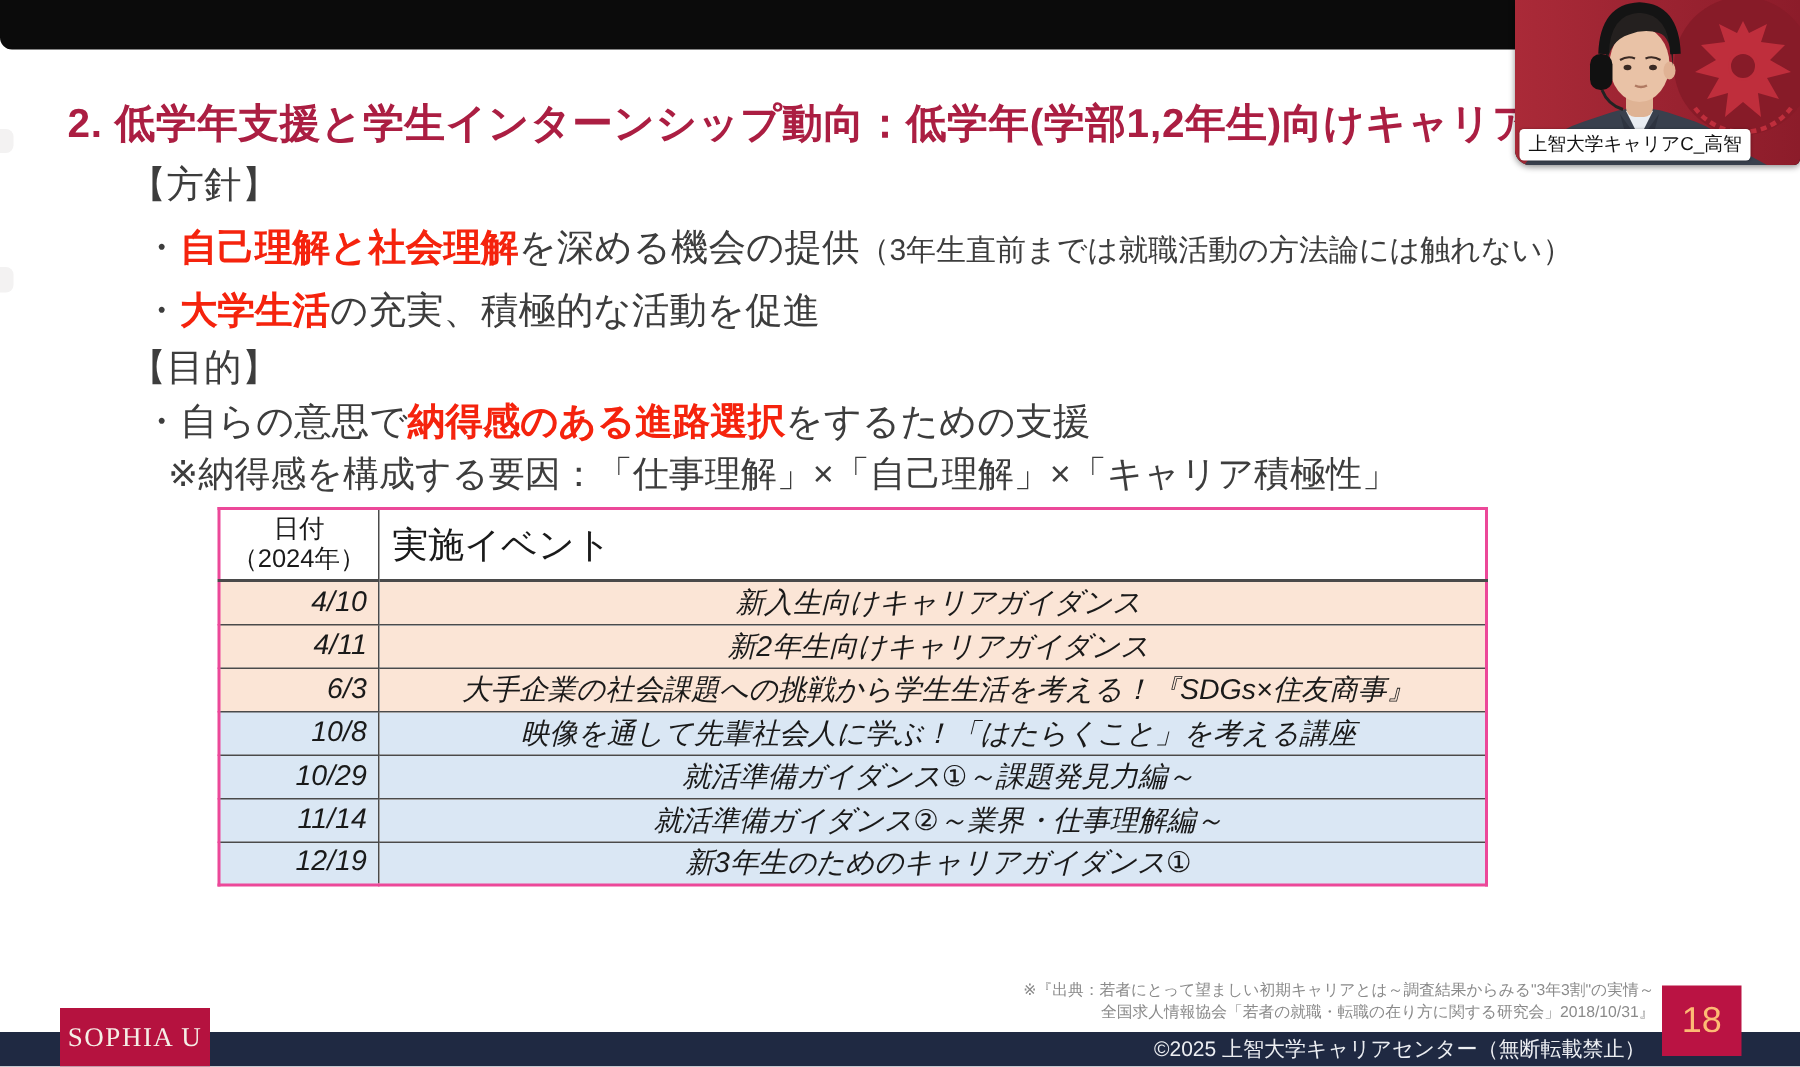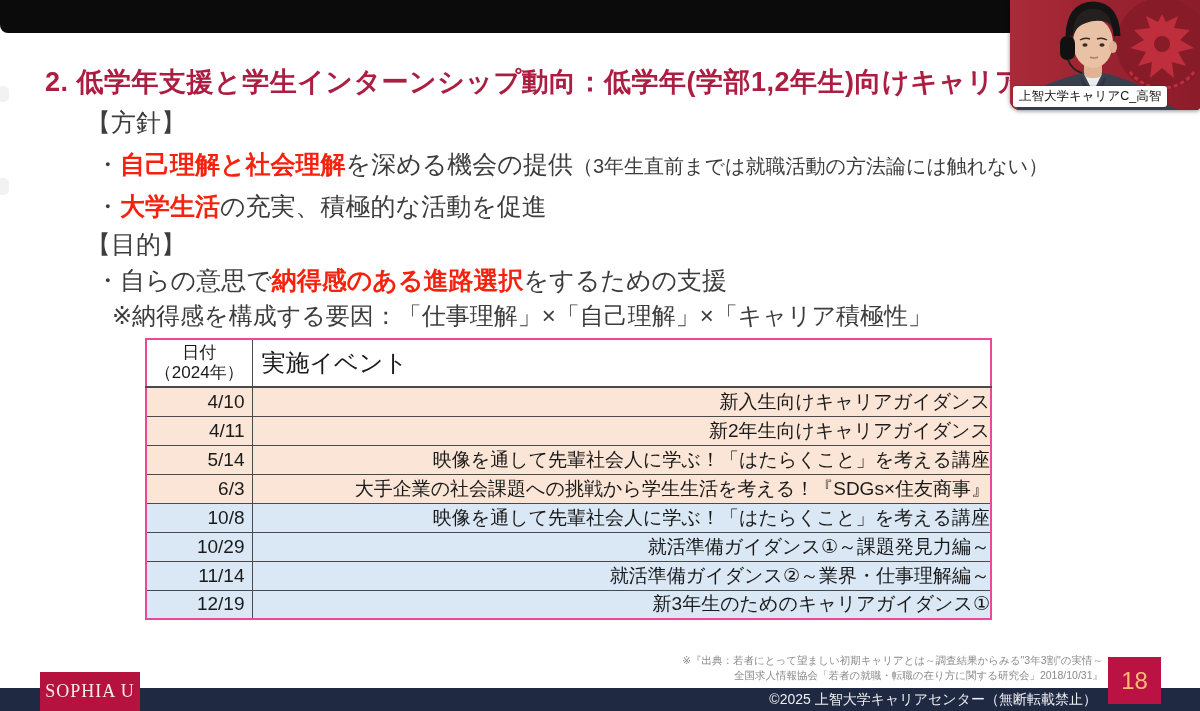--- a/index.html
+++ b/index.html
@@ -57,26 +57,26 @@
     border-collapse:collapse;table-layout:fixed;
     background:#fff;
     font-size:19px;color:#1a1a1a;
   }
   .event-table,.event-table td,.event-table th{
     border:1px solid var(--table-border);
   }
   .event-table{border:2px solid #ec4899;}
   .event-table thead tr{height:48px;}
   .event-table thead th{background:#ffffff;font-weight:normal;border-bottom-width:2px;}
-  .event-table tbody tr{height:29px;}
+  .event-table tbody tr{height:29px;font-style:italic;}
   .col-date{width:106px;}
   .date-head{text-align:center;font-size:17px;line-height:20px;}
   .event-head{text-align:left;padding-left:9px;font-size:24px;}
   td.date-cell{text-align:right;padding-right:7px;font-size:19px;}
-  td.event-cell{text-align:right;padding-left:9px;font-size:19px;overflow:hidden;white-space:nowrap;}
+  td.event-cell{text-align:center;padding-left:9px;font-size:19px;overflow:hidden;white-space:nowrap;}
   tr.row-orange td{background:var(--row-orange);}
   tr.row-blue td{background:var(--row-blue);}
 
   
   .footnote{
     position:absolute;right:97px;top:653px;
     text-align:right;font-size:10.5px;line-height:15px;color:#8a8a8a;
     white-space:nowrap;
   }
   
@@ -156,24 +156,20 @@
   <tbody>
       <tr class="row-orange">
         <td class="date-cell">4/10</td>
         <td class="event-cell">新入生向けキャリアガイダンス</td>
       </tr>
       <tr class="row-orange">
         <td class="date-cell">4/11</td>
         <td class="event-cell">新2年生向けキャリアガイダンス</td>
       </tr>
       <tr class="row-orange">
-        <td class="date-cell">5/14</td>
-        <td class="event-cell">映像を通して先輩社会人に学ぶ！「はたらくこと」を考える講座</td>
-      </tr>
-      <tr class="row-orange">
         <td class="date-cell">6/3</td>
         <td class="event-cell">大手企業の社会課題への挑戦から学生生活を考える！『SDGs×住友商事』</td>
       </tr>
       <tr class="row-blue">
         <td class="date-cell">10/8</td>
         <td class="event-cell">映像を通して先輩社会人に学ぶ！「はたらくこと」を考える講座</td>
       </tr>
       <tr class="row-blue">
         <td class="date-cell">10/29</td>
         <td class="event-cell">就活準備ガイダンス①～課題発見力編～</td>

